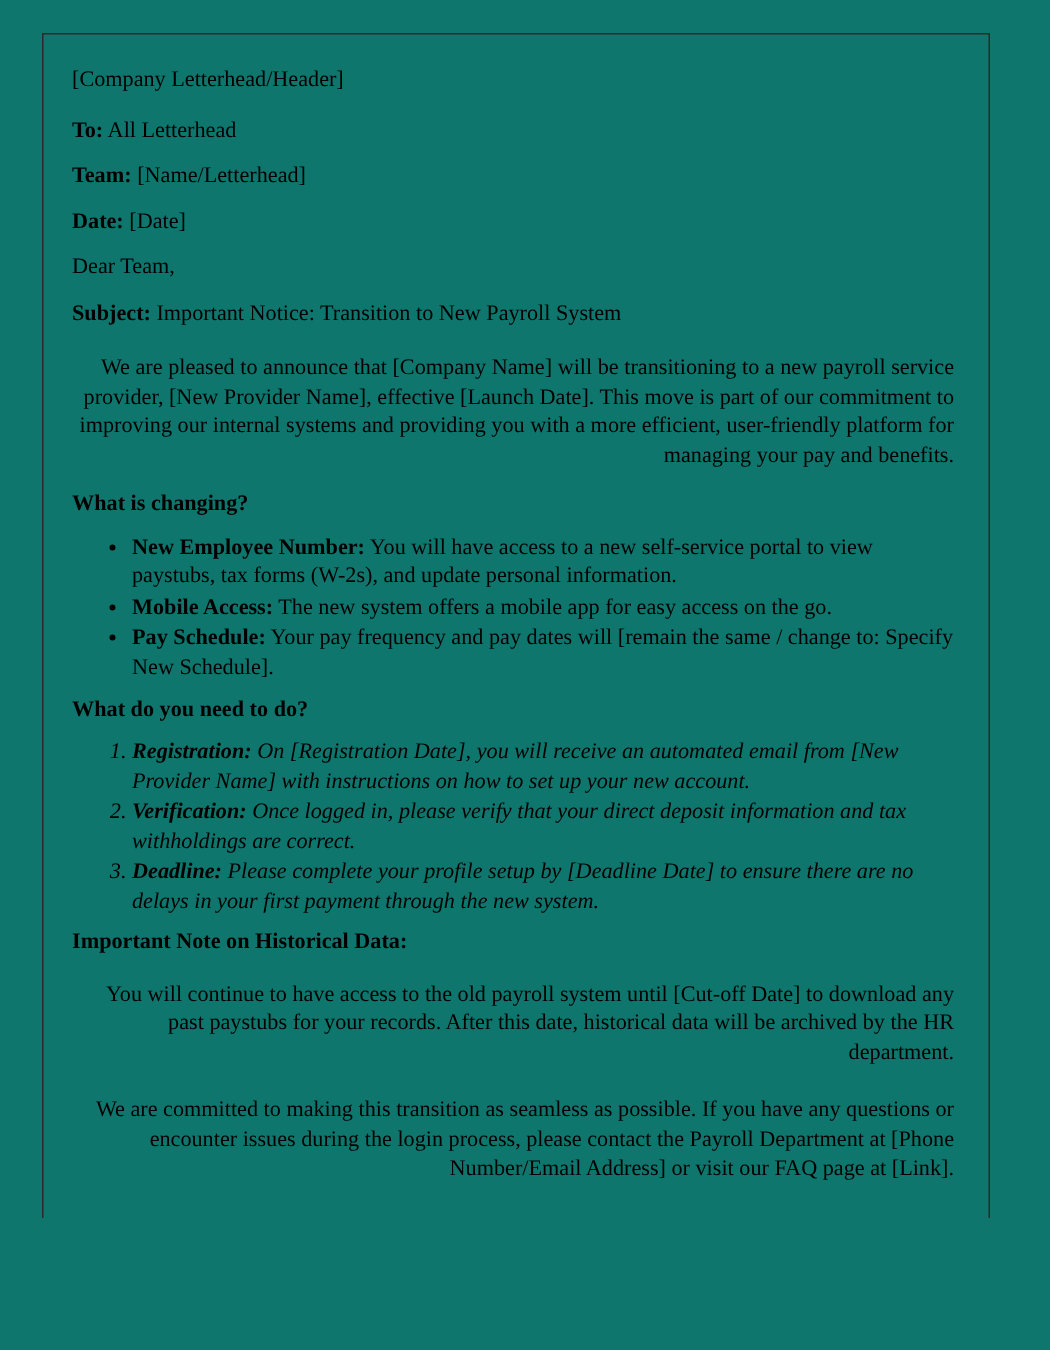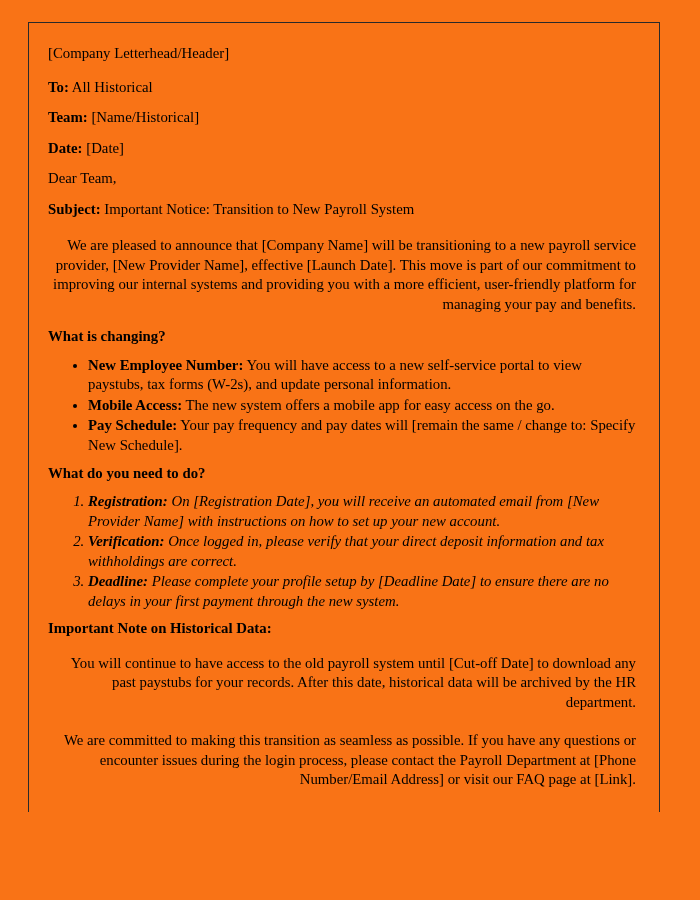--- a/index.html
+++ b/index.html
@@ -14,21 +14,21 @@
     color: #000000;
     position: relative;
     overflow: hidden;
   }
   .page {
     position: absolute;
     left: 0;
     top: 0;
     width: 700px;
     height: 900px;
-    background: #f97316;
+    background: #0f766e;
   }
   
   .border-top {
     position: absolute;
     left: 28px;
     top: 22px;
     width: 632px;
     height: 1px;
     background: #2a2a2a;
   }
@@ -104,26 +104,26 @@
   <div class="border-top"></div>
   <div class="border-left"></div>
   <div class="border-right"></div>
 
   <div class="content">
 
     <p class="blk top-line">[Company Letterhead/Header]</p>
 
     <p class="blk">
       <span class="label">To:</span>
-      <span>All Historical</span>
+      <span>All Letterhead</span>
     </p>
 
     <p class="blk">
       <span class="label">Team:</span>
-      <span>[Name/Historical]</span>
+      <span>[Name/Letterhead]</span>
     </p>
 
     <p class="blk">
       <span class="label">Date:</span>
       <span>[Date]</span>
     </p>
 
     <p class="blk">Dear Team,</p>
 
     <p class="blk">

